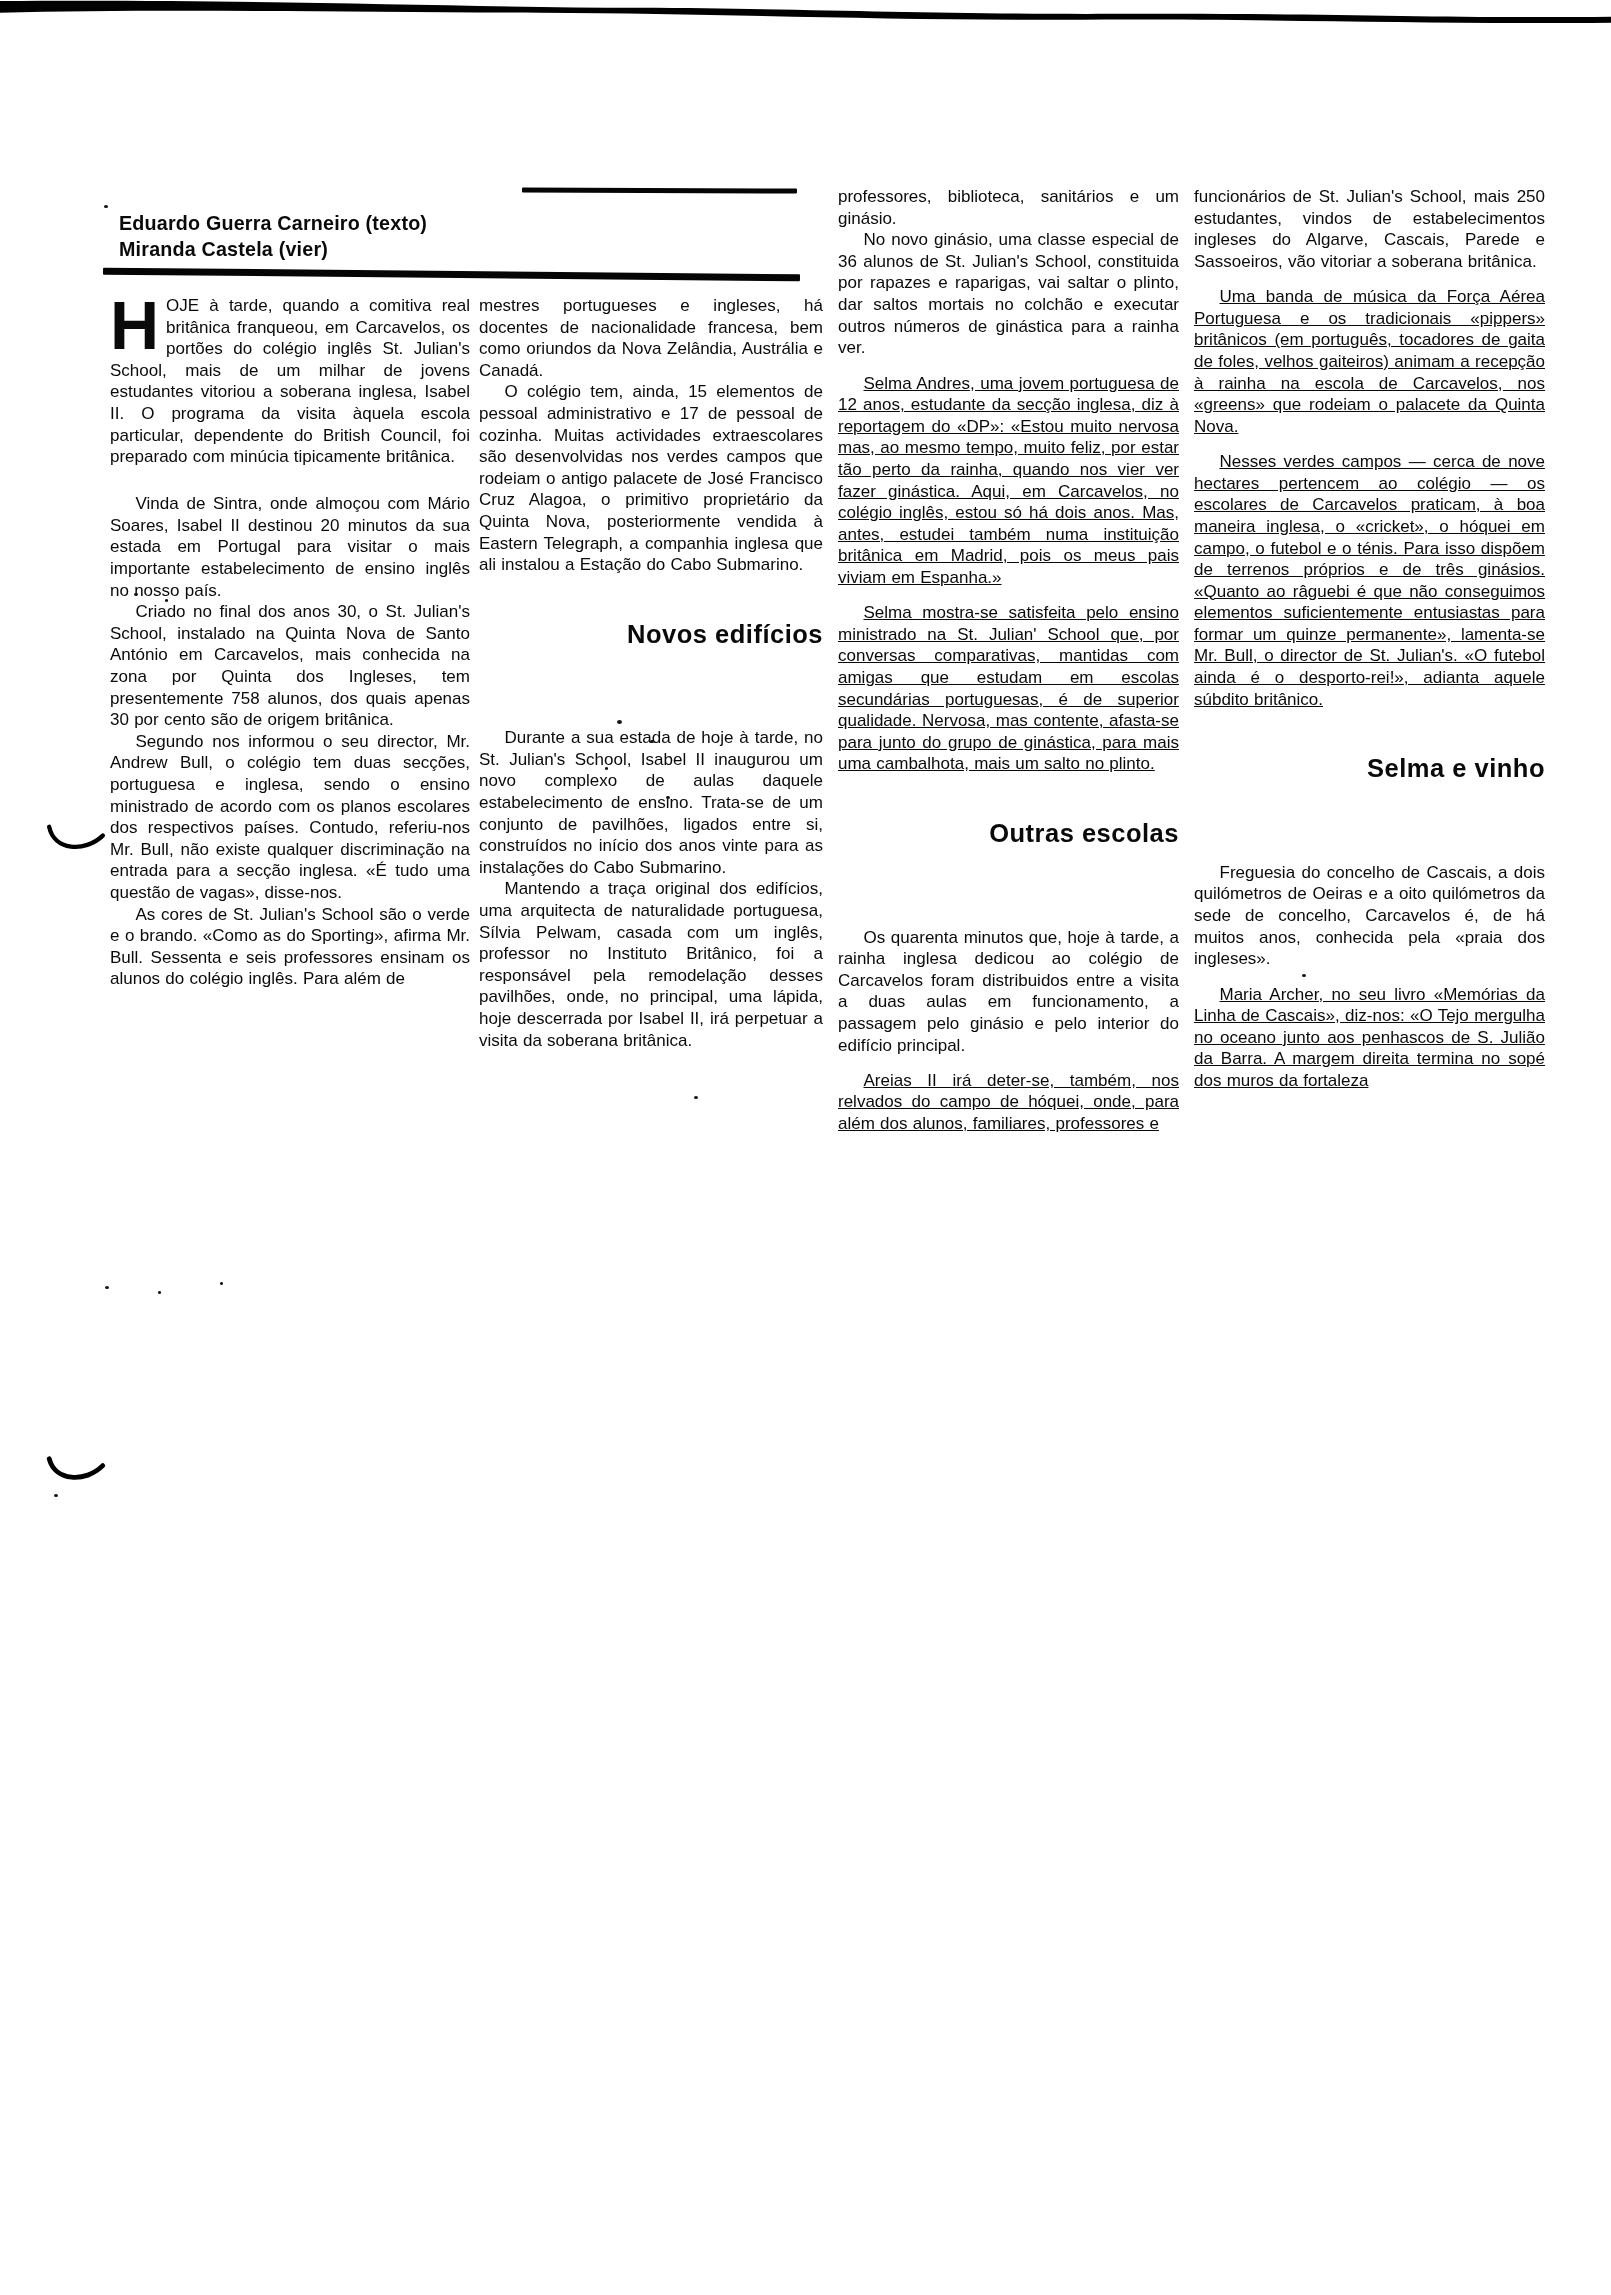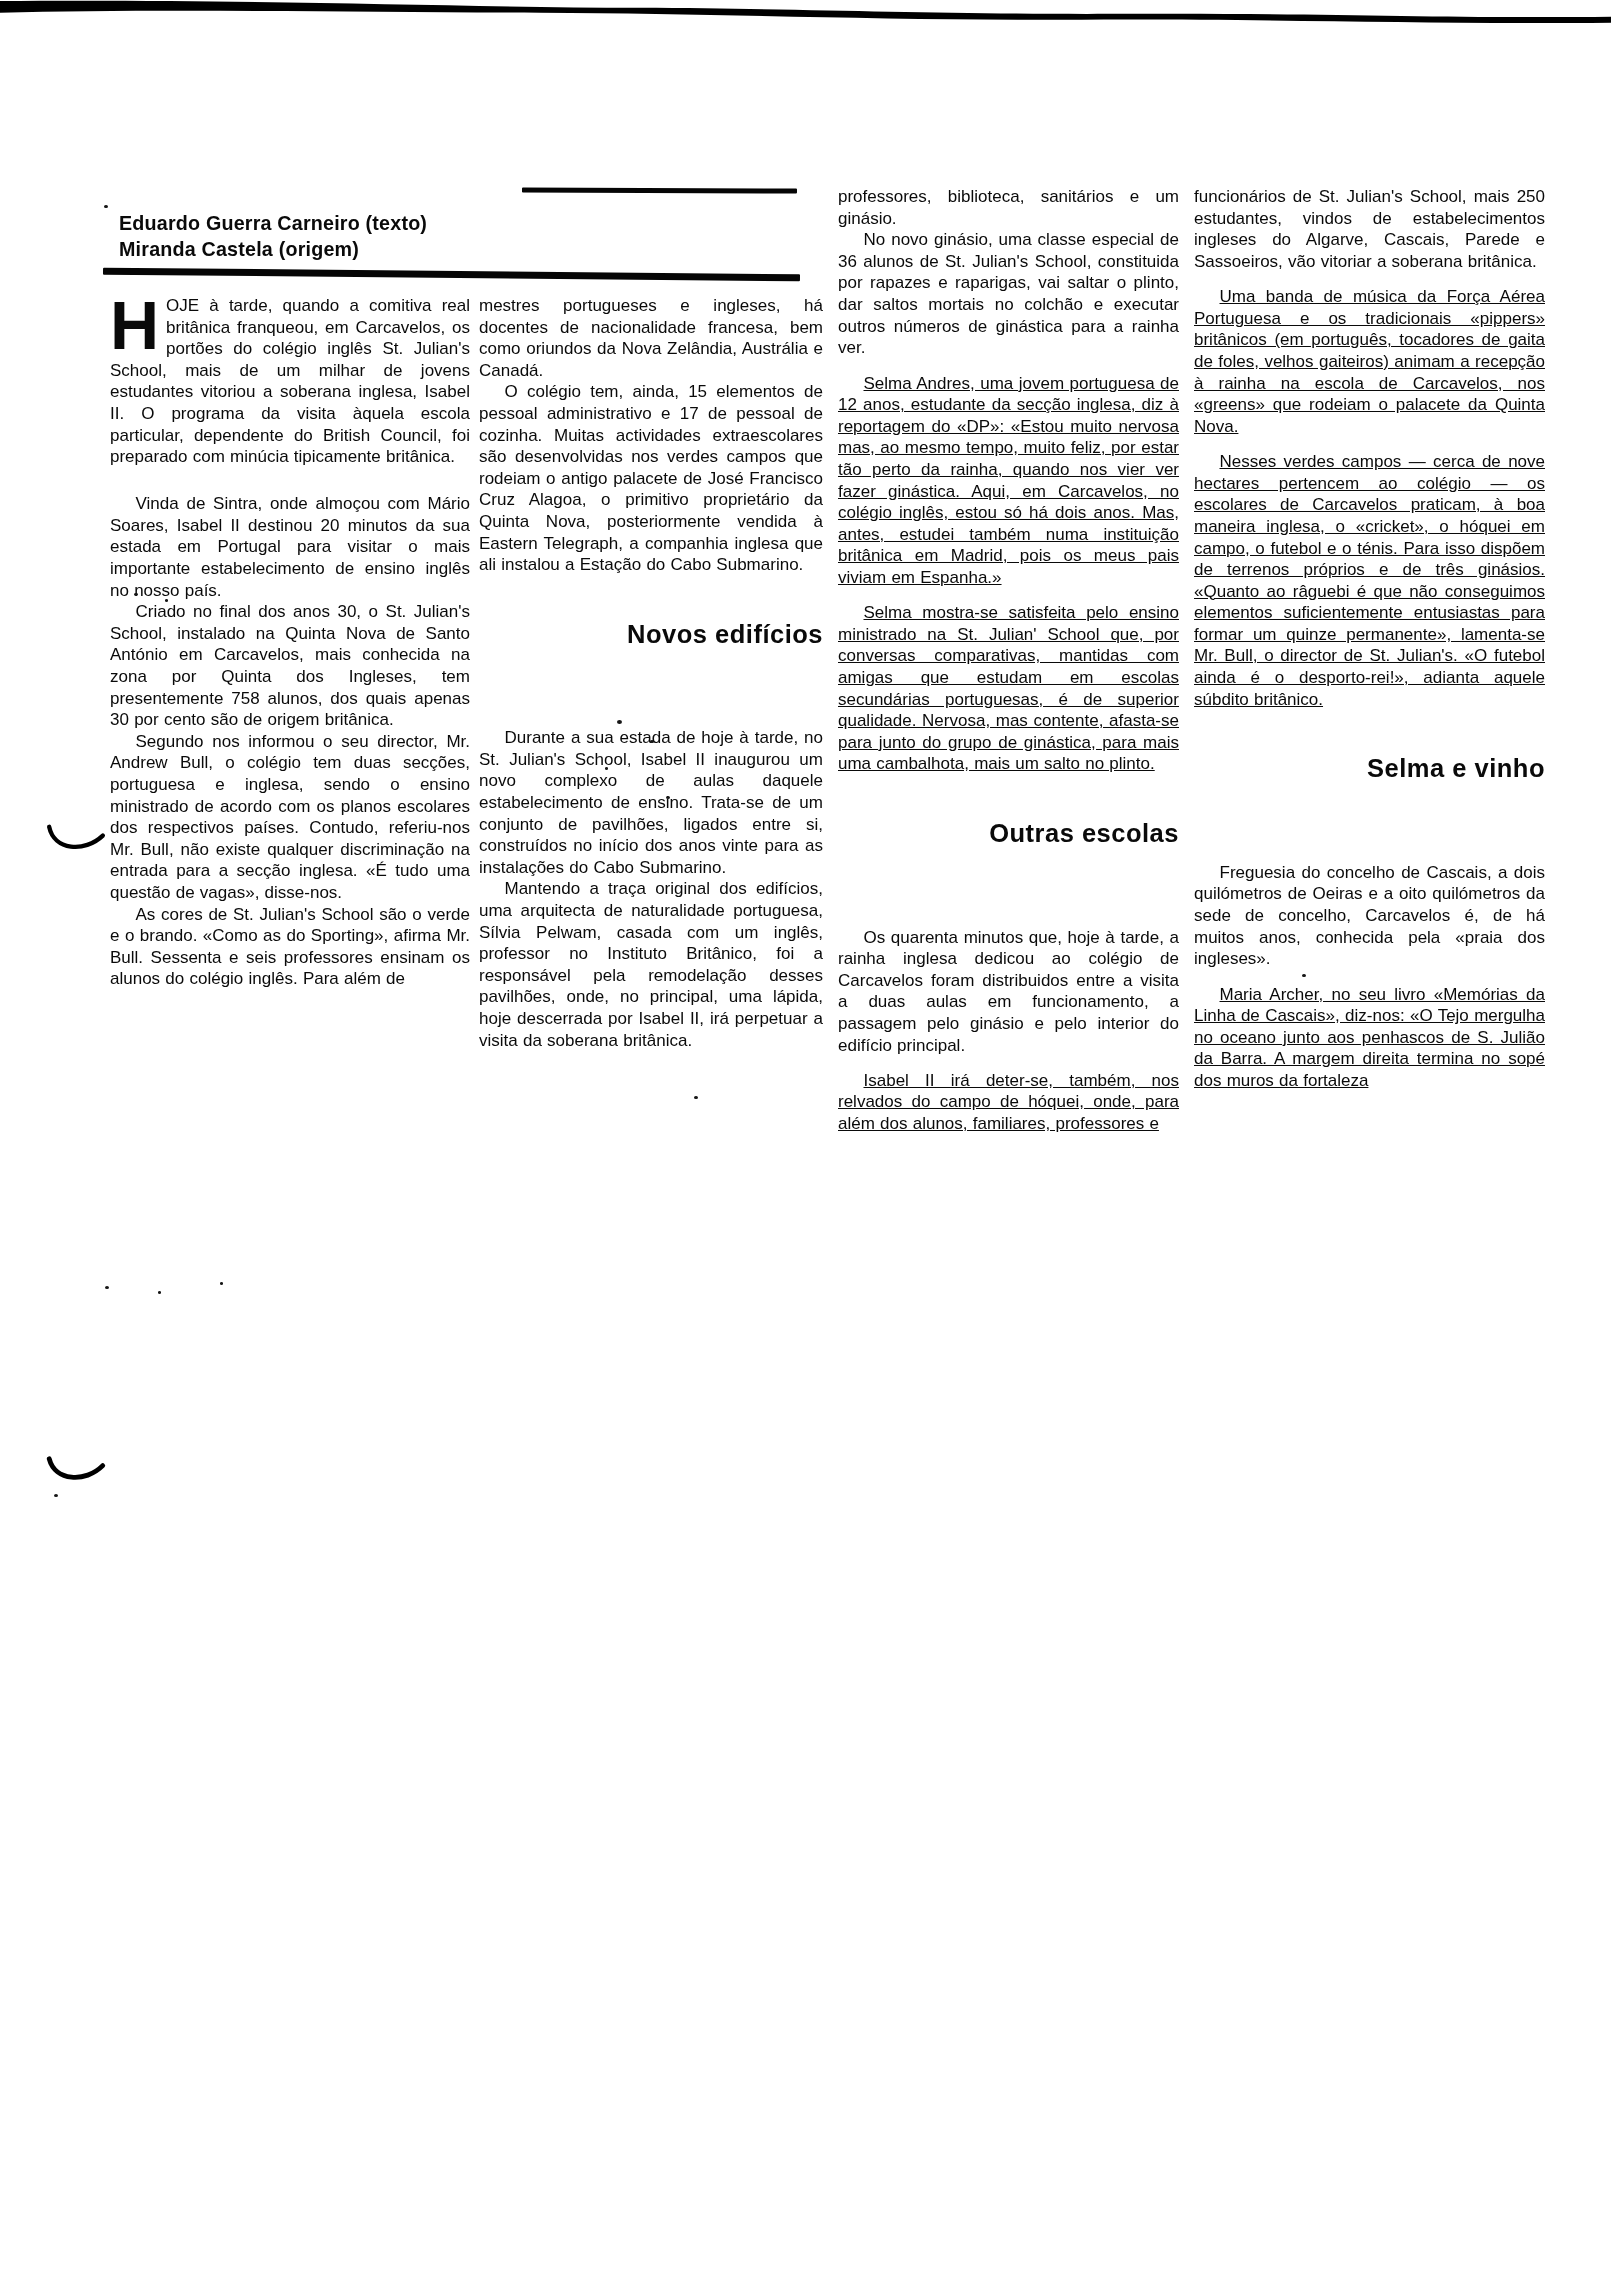--- a/index.html
+++ b/index.html
@@ -54,21 +54,21 @@
 <div class="page">
 
   <svg class="top-band" viewBox="0 0 3280 60" preserveAspectRatio="none" aria-hidden="true">
     <path d="M0,2 C 500,-2 900,14 1300,16 C 1700,18 1900,30 2300,28 C 2700,26 2950,38 3280,34
              L3280,46 C 2900,50 2600,38 2200,40 C 1800,42 1500,28 1100,26 C 700,24 300,18 0,26 Z" fill="#000"></path>
   </svg>
 
   <div class="rule rule-top"></div>
   <div class="byline">
     <div>Eduardo Guerra Carneiro (texto)</div>
-    <div>Miranda Castela (origem)</div>
+    <div>Miranda Castela (vier)</div>
   </div>
   <div class="rule rule-bottom"></div>
 
   <section class="col col1">
     <p class="para lead"><span class="dropcap">H</span><span>OJE à tarde, quando a comitiva real britânica franqueou, em Carcavelos, os portões do colégio inglês St. Julian's School, mais de um milhar de jovens estudantes vitoriou a soberana inglesa, Isabel II. O programa da visita àquela escola particular, dependente do British Council, foi preparado com minúcia tipicamente britânica.</span></p>
     <p class="para indent gap-md">Vinda de Sintra, onde almoçou com Mário Soares, Isabel II destinou 20 minutos da sua estada em Portugal para visitar o mais importante estabelecimento de ensino inglês no nosso país.</p>
     <p class="para indent">Criado no final dos anos 30, o St. Julian's School, instalado na Quinta Nova de Santo António em Carcavelos, mais conhecida na zona por Quinta dos Ingleses, tem presentemente 758 alunos, dos quais apenas 30 por cento são de origem britânica.</p>
     <p class="para indent">Segundo nos informou o seu director, Mr. Andrew Bull, o colégio tem duas secções, portuguesa e inglesa, sendo o ensino ministrado de acordo com os planos escolares dos respectivos países. Contudo, referiu-nos Mr. Bull, não existe qualquer discriminação na entrada para a secção inglesa. «É tudo uma questão de vagas», disse-nos.</p>
     <p class="para indent">As cores de St. Julian's School são o verde e o brando. «Como as do Sporting», afirma Mr. Bull. Sessenta e seis professores ensinam os alunos do colégio inglês. Para além de</p>
   </section>
@@ -81,21 +81,21 @@
     <p class="para indent">Mantendo a traça original dos edifícios, uma arquitecta de naturalidade portuguesa, Sílvia Pelwam, casada com um inglês, professor no Instituto Britânico, foi a responsável pela remodelação desses pavilhões, onde, no principal, uma lápida, hoje descerrada por Isabel II, irá perpetuar a visita da soberana britânica.</p>
   </section>
 
   <section class="col col3">
     <p class="para">professores, biblioteca, sanitários e um ginásio.</p>
     <p class="para indent">No novo ginásio, uma classe especial de 36 alunos de St. Julian's School, constituida por rapazes e raparigas, vai saltar o plinto, dar saltos mortais no colchão e executar outros números de ginástica para a rainha ver.</p>
     <p class="para indent gap-sm">Selma Andres, uma jovem portuguesa de 12 anos, estudante da secção inglesa, diz à reportagem do «DP»: «Estou muito nervosa mas, ao mesmo tempo, muito feliz, por estar tão perto da rainha, quando nos vier ver fazer ginástica. Aqui, em Carcavelos, no colégio inglês, estou só há dois anos. Mas, antes, estudei também numa instituição britânica em Madrid, pois os meus pais viviam em Espanha.»</p>
     <p class="para indent gap-sm">Selma mostra-se satisfeita pelo ensino ministrado na St. Julian' School que, por conversas comparativas, mantidas com amigas que estudam em escolas secundárias portuguesas, é de superior qualidade. Nervosa, mas contente, afasta-se para junto do grupo de ginástica, para mais uma cambalhota, mais um salto no plinto.</p>
     <h2 class="heading">Outras escolas</h2>
     <p class="para indent">Os quarenta minutos que, hoje à tarde, a rainha inglesa dedicou ao colégio de Carcavelos foram distribuidos entre a visita a duas aulas em funcionamento, a passagem pelo ginásio e pelo interior do edifício principal.</p>
-    <p class="para indent gap-sm">Isabel II irá deter-se, também, nos relvados do campo de hóquei, onde, para além dos alunos, familiares, professores e</p>
+    <p class="para indent gap-sm">Areias II irá deter-se, também, nos relvados do campo de hóquei, onde, para além dos alunos, familiares, professores e</p>
   </section>
 
   <section class="col col4">
     <p class="para">funcionários de St. Julian's School, mais 250 estudantes, vindos de estabelecimentos ingleses do Algarve, Cascais, Parede e Sassoeiros, vão vitoriar a soberana britânica.</p>
     <p class="para indent gap-sm">Uma banda de música da Força Aérea Portuguesa e os tradicionais «pippers» britânicos (em português, tocadores de gaita de foles, velhos gaiteiros) animam a recepção à rainha na escola de Carcavelos, nos «greens» que rodeiam o palacete da Quinta Nova.</p>
     <p class="para indent gap-sm">Nesses verdes campos — cerca de nove hectares pertencem ao colégio — os escolares de Carcavelos praticam, à boa maneira inglesa, o «cricket», o hóquei em campo, o futebol e o ténis. Para isso dispõem de terrenos próprios e de três ginásios. «Quanto ao râguebi é que não conseguimos elementos suficientemente entusiastas para formar um quinze permanente», lamenta-se Mr. Bull, o director de St. Julian's. «O futebol ainda é o desporto-rei!», adianta aquele súbdito britânico.</p>
     <h2 class="heading">Selma e vinho</h2>
     <p class="para indent">Freguesia do concelho de Cascais, a dois quilómetros de Oeiras e a oito quilómetros da sede de concelho, Carcavelos é, de há muitos anos, conhecida pela «praia dos ingleses».</p>
     <p class="para indent gap-sm">Maria Archer, no seu livro «Memórias da Linha de Cascais», diz-nos: «O Tejo mergulha no oceano junto aos penhascos de S. Julião da Barra. A margem direita termina no sopé dos muros da fortaleza</p>
   </section>

